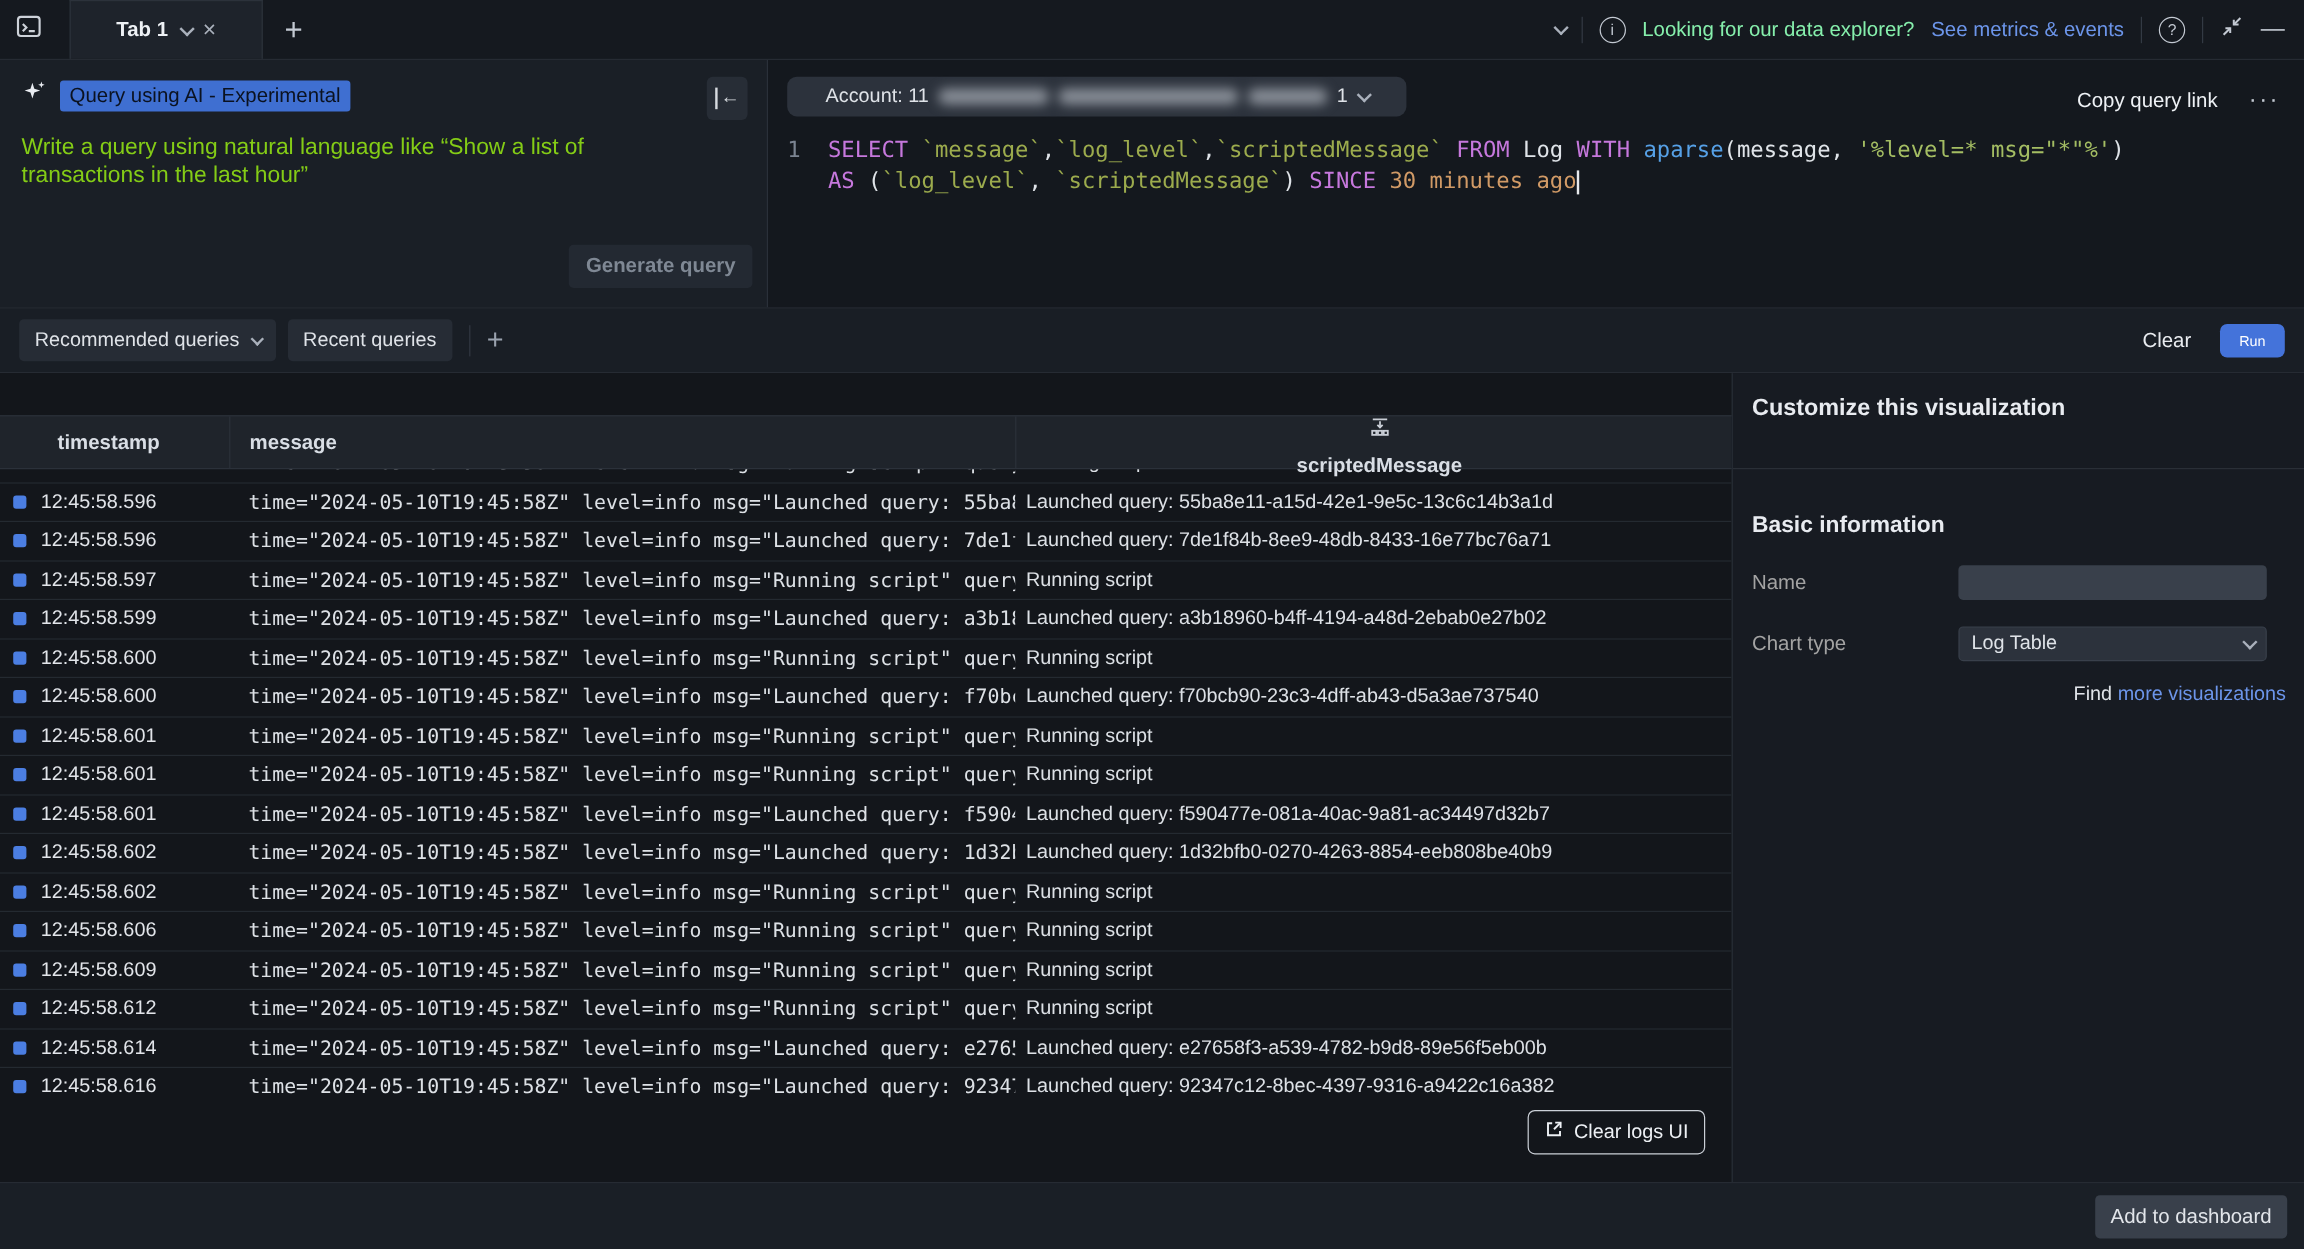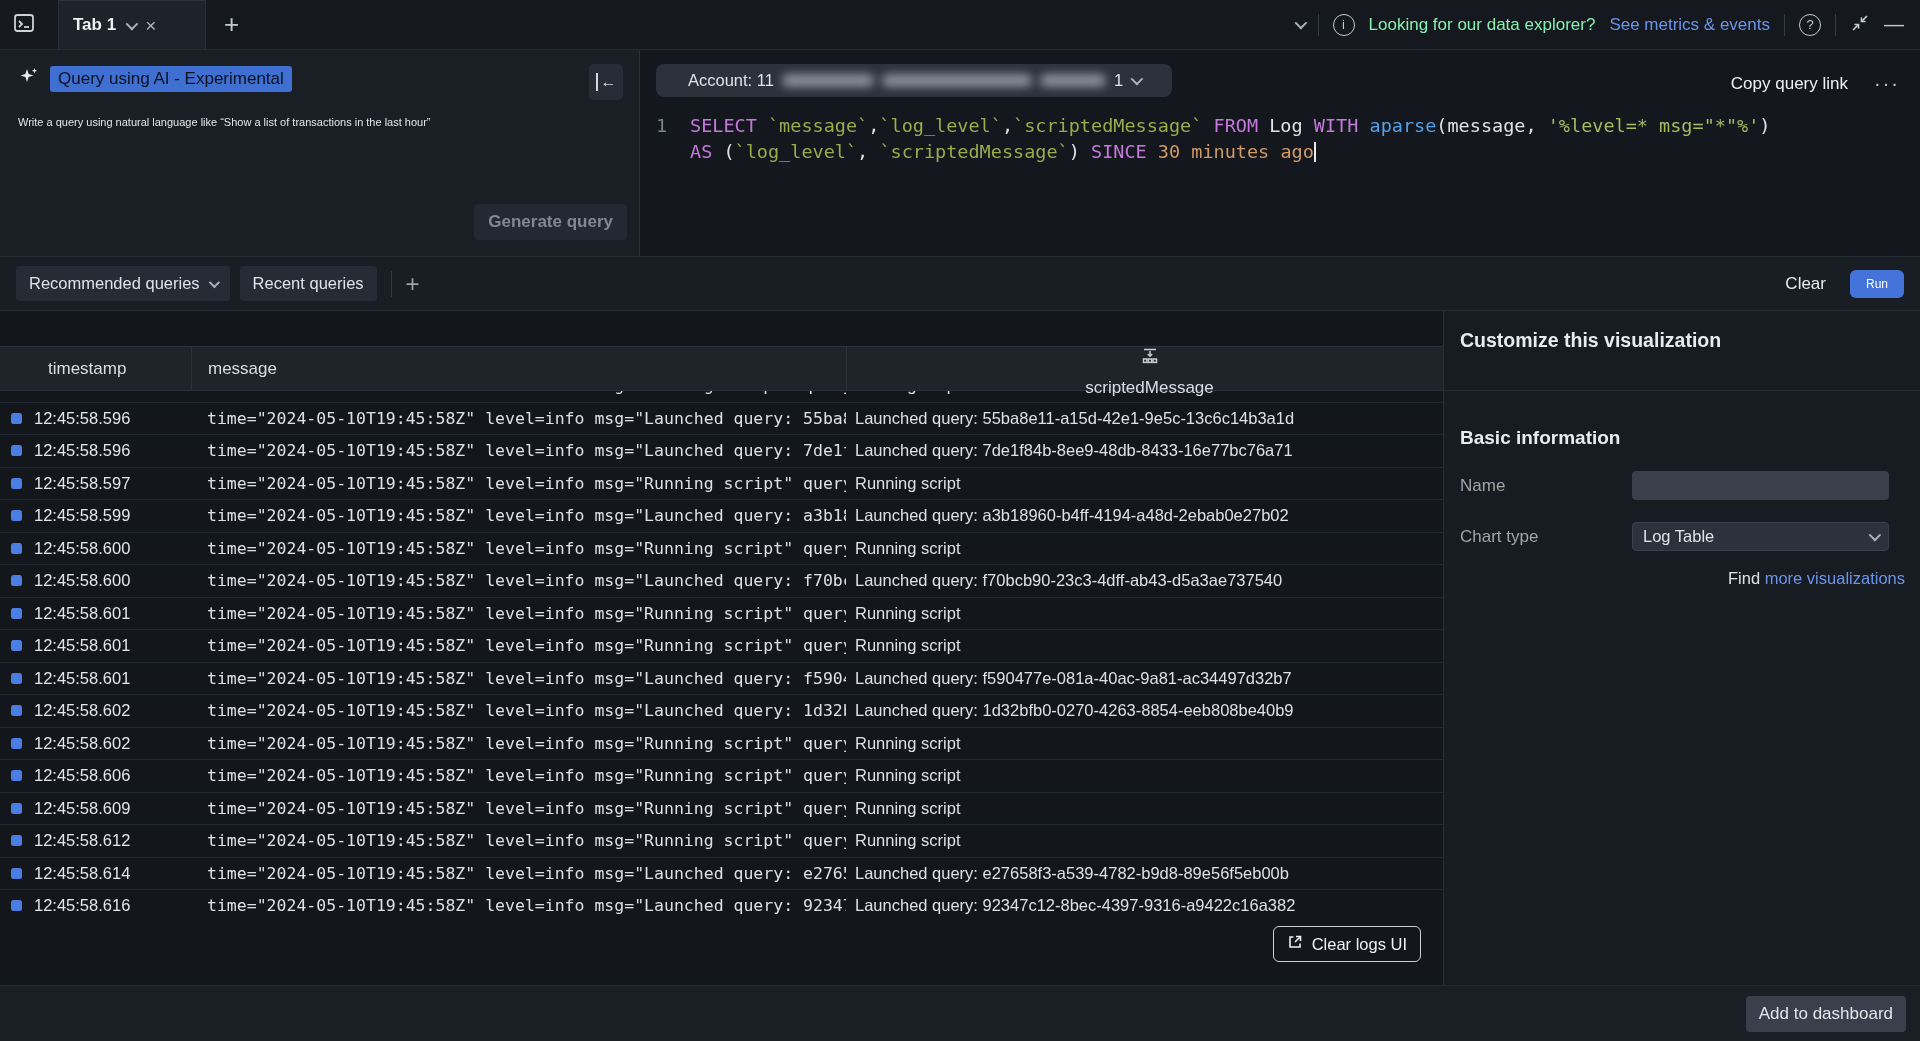--- a/index.html
+++ b/index.html
@@ -3,22 +3,22 @@
 <meta charset="utf-8">
 <style>
   * { margin:0; padding:0; box-sizing:border-box; }
   html,body { width:1920px; height:1041px; overflow:hidden; background:#14181d;
     font-family:"Liberation Sans", sans-serif; color:#e4e7ec; }
   .mono { font-family:"DejaVu Sans Mono", monospace; }
 
   
   .topbar { height:50px; background:#15191f; display:flex; align-items:stretch; border-bottom:1px solid #262b33; }
   .sidebar-toggle { width:48px; display:flex; align-items:center; justify-content:center; color:#cdd2d9; cursor:pointer; }
-  .tab { width:148px; margin-left:10px; background:#1e232b; border:1px solid #2c323b; border-bottom:none;
-    display:flex; align-items:center; gap:10px; padding:0 14px; }
+  .tab { width:161px; margin-left:10px; background:#1e232b; border:1px solid #2c323b; border-bottom:none;
+    display:flex; align-items:center; gap:10px; padding:0 14px;justify-content:center; }
   .tab-label { font-size:17px; font-weight:700; color:#eef1f5; }
   .chev { display:inline-block; width:9px; height:9px; border-right:2px solid #aab1bc; border-bottom:2px solid #aab1bc;
     transform:rotate(45deg) translateY(-2px); }
   .tab-close { color:#aab1bc; font-size:19px; line-height:1; cursor:pointer; }
   .new-tab { margin-left:18px; display:flex; align-items:center; color:#c3c9d2; font-size:26px; font-weight:300; cursor:pointer; }
   .topbar-right { margin-left:auto; display:flex; align-items:center; gap:14px; padding-right:16px; }
   .vdiv { width:1px; height:22px; background:#333a44; }
   .circle-ic { width:22px; height:22px; border:1.6px solid #c3c9d2; border-radius:50%;
     display:flex; align-items:center; justify-content:center; font-size:13px; color:#c3c9d2; }
   .notice { font-size:17px; color:#86efac; }
@@ -28,21 +28,21 @@
 
   
   .query-section { height:206px; display:flex; }
   .ai-panel { width:640px; background:#1a1f26; border-right:1px solid #2a3039; position:relative; padding:16px 18px; }
   .ai-head { display:flex; align-items:center; gap:10px; }
   .sparkle { color:#e8ebf0; }
   .ai-badge { background:#3f6fd1; color:#0b1220; font-size:17px; font-weight:500; padding:3px 8px; border-radius:3px; }
   .collapse-btn { position:absolute; right:16px; top:14px; width:34px; height:36px; background:#272d36; border-radius:5px;
     display:flex; align-items:center; justify-content:center; color:#d7dbe0; font-size:16px; cursor:pointer; }
   .collapse-glyph { border-left:2px solid #d7dbe0; padding-left:3px; }
-  .ai-text { margin-top:18px; width:555px; font-size:11px; line-height:24px; color:#e5e5e5; }
+  .ai-text { margin-top:18px; width:555px; font-size:19px; line-height:24px; color:#84cc16; }
   .generate-btn { position:absolute; right:12px; bottom:16px; background:#232932; color:#7f8894;
     font-size:17px; padding:8px 14px; border-radius:4px; border:none; cursor:default;font-weight:bold; }
 
   .editor-panel { flex:1; background:#14181e; position:relative; padding:14px 0 0 16px; }
   .account-pill { display:inline-flex; align-items:center; gap:8px; background:#2c323c; border-radius:8px;
     padding:7px 32px; font-size:16.5px; color:#dfe3e8; cursor:pointer; }
   .blur-wrap { display:inline-flex; gap:8px; filter:blur(5px); }
   .blur-blob { display:inline-block; height:13px; border-radius:6px; background:#8a9099; }
   .editor-topright { position:absolute; right:20px; top:22px; display:flex; align-items:center; gap:26px; }
   .copy-link { font-size:17px; color:#eef1f5; cursor:pointer; }
@@ -63,21 +63,21 @@
   .tb-div { width:1px; height:26px; background:#323842; margin:0 14px; }
   .tb-plus { color:#9aa2ae; font-size:24px; font-weight:300; cursor:pointer; }
   .toolbar-right { margin-left:auto; display:flex; align-items:center; gap:24px; }
   .clear-btn { background:none; border:none; color:#e9ecf0; font-size:17px; cursor:pointer; }
   .run-btn { background:#4473da; border:none; color:#ffffff; font-size:12px; padding:7px 16px; border-radius:6px; cursor:pointer; }
 
   
   .main { height:675px; display:flex; border-top:1px solid #262b33; }
   .table-panel { width:1466px; background:#13161b; position:relative; border-right:1px solid #2a3039; }
   .thead { margin-top:35px; height:45px; background:#1f242b; border-top:1px solid #2b313a; border-bottom:1px solid #2b313a;
-    display:flex; align-items:center; font-size:17px; font-weight:400; color:#d9dee5; }
+    display:flex; align-items:center; font-size:17px; font-weight:700; color:#d9dee5; }
   .col-ts { width:191px; flex:0 0 auto; }
   .col-msg { width:655px; flex:0 0 auto; }
   .col-sm { flex:1; min-width:0; }
   .thead .col-ts { padding-left:48px; height:100%; display:flex; align-items:center; }
   .thead .col-msg { padding-left:16px; height:100%; display:flex; align-items:center; border-left:1px solid #2b313a; }
   .thead .col-sm { padding-left:9px; height:100%; display:flex; align-items:center; gap:8px; border-left:1px solid #2b313a;flex-direction:column; }
   .extract-ic { color:#c9ced6; }
   .tbody { height:530px; overflow:hidden; }
   .trow { height:32.5px; display:flex; align-items:center; border-bottom:1px solid #242a31; cursor:pointer; }
   .trow.clipped { margin-top:-21px; }

